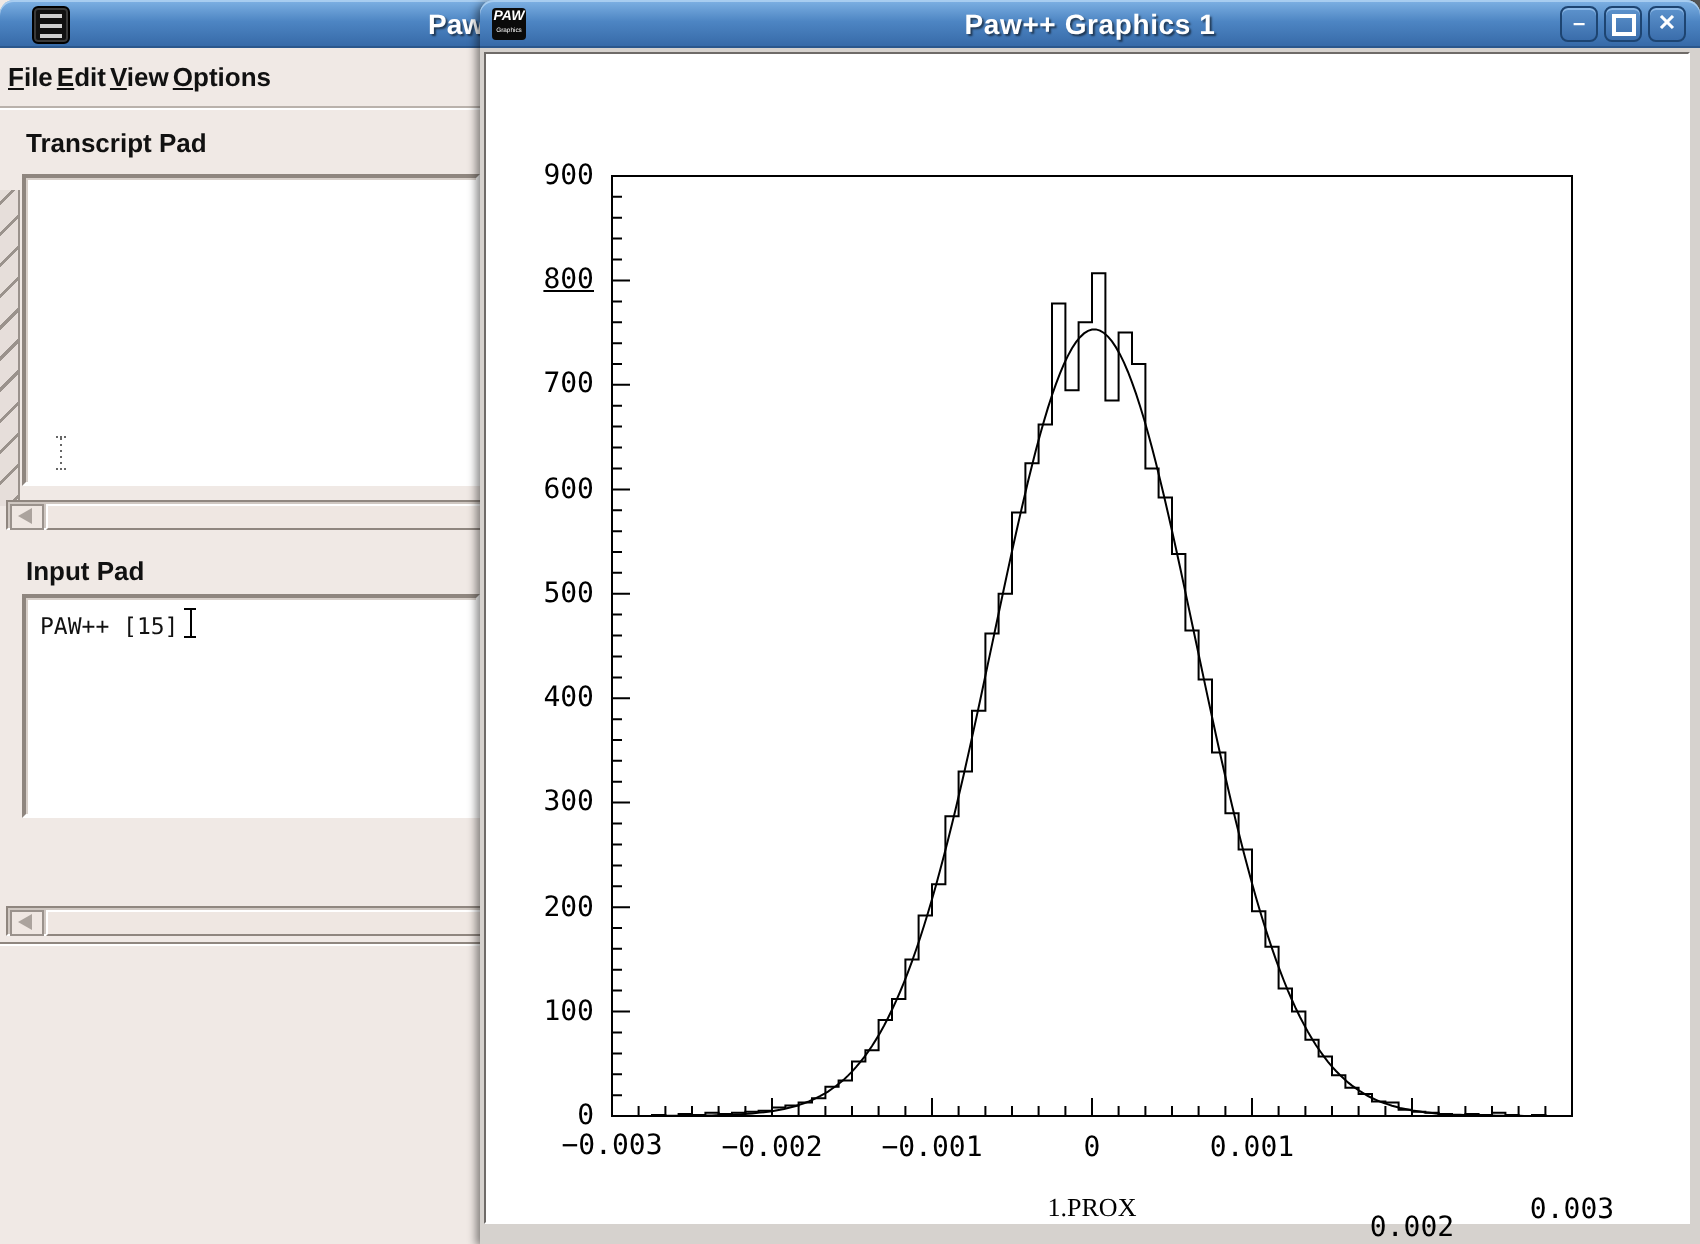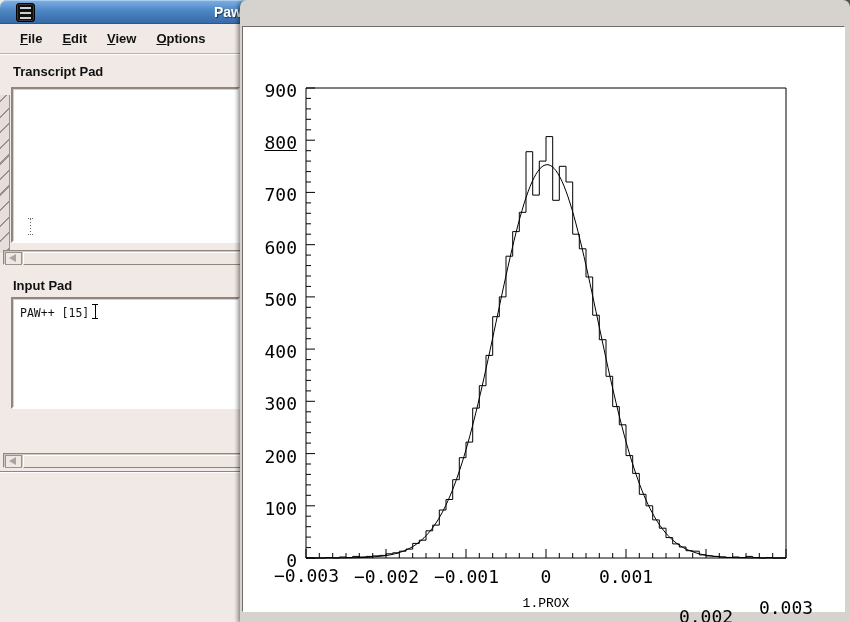--- a/index.html
+++ b/index.html
@@ -21,21 +21,21 @@
   
   #paw-main{position:absolute;left:0;top:0;width:247px;height:622px;background:#f0e9e5;
     border-right:1px solid #6e6862;border-bottom:1px solid #6e6862;z-index:1;}
   #paw-main .titlebar{border-radius:7px 0 0 0;}
   #main-icon{position:absolute;left:16px;top:3px;width:17px;height:17px;background:#111;
     border-radius:3px;border:1px solid #000;box-shadow:inset 0 0 0 1px #3a3a3a;}
   #main-icon i{display:block;height:2px;background:#cfcfcf;margin:3px 3px 0 3px;}
   #main-title{position:absolute;left:214px;top:4px;width:30px;overflow:hidden;color:#fff;
     font-weight:bold;font-size:14px;text-shadow:1px 1px 1px rgba(0,0,0,.55);white-space:nowrap;}
   #menubar{position:absolute;left:0;top:24px;width:100%;height:30px;display:flex;align-items:center;
-    padding-left:20px;gap:20px;box-sizing:border-box;
+    padding-left:4px;gap:2px;box-sizing:border-box;
     border-bottom:1px solid #b9b1ab;box-shadow:0 1px 0 #fff;}
   .menu-item{display:inline-block;font-size:13px;font-weight:bold;color:#111;cursor:pointer;}
   .menu-item u{text-decoration:underline;}
   .pad-label{position:absolute;left:13px;font-size:13px;font-weight:bold;color:#111;}
   .sunken{position:absolute;left:11px;width:229px;background:#fff;box-sizing:border-box;
     border-top:2px solid #8f867f;border-left:2px solid #8f867f;
     border-bottom:2px solid #fff;border-right:2px solid #fff;
     box-shadow:1px 1px 0 #d8d0ca inset;}
   pre.pad-text{margin:0;font-family:"DejaVu Sans Mono","Liberation Mono",monospace;
     font-size:11.5px;line-height:14.5px;color:#111;}
@@ -73,24 +73,24 @@
     background:#d6d2ce;border-radius:7px 7px 0 0;box-shadow:-2px 1px 4px rgba(0,0,0,.45);}
   #gfx-icon{position:absolute;left:6px;top:4px;width:17px;height:16px;background:#0a0a0a;
     border-radius:2px;color:#fff;overflow:hidden;text-align:center;cursor:pointer;}
   #gfx-icon .l1{display:block;font-size:7px;font-style:italic;font-weight:bold;line-height:8px;margin-top:1px;}
   #gfx-icon .l2{display:block;font-size:4px;line-height:4px;transform:scale(.8);}
   #canvas{position:absolute;left:2px;top:26px;width:601px;height:584px;background:#fff;
     border-top:1px solid #6f6b68;border-left:1px solid #6f6b68;
     border-bottom:1px solid #fff;border-right:1px solid #fff;box-sizing:content-box;}
   #canvas svg{position:absolute;left:0;top:0;}
   .tick-label{position:absolute;font-family:"DejaVu Sans Mono","Liberation Mono",monospace;
-    font-size:18px;color:#000;white-space:nowrap;}
+    font-size:14px;color:#000;white-space:nowrap;}
   .ylab{width:42px;text-align:right;}
   .xlab{width:64px;text-align:center;}
-  #axis-title{position:absolute;font-family:Liberation Mono, monospace;
+  #axis-title{position:absolute;font-family:Liberation Serif, serif;
     font-size:13px;color:#000;width:120px;text-align:center;}
 </style>
 </head>
 <body>
 
 <div id="screen">
 
   <div id="paw-main">
     <div class="titlebar">
       <span id="main-icon">
@@ -130,20 +130,32 @@
     <div class="hscroll" style="top:453px">
       <span class="arrow"></span>
       <span class="thumb"></span>
     </div>
 
     <div id="divider"></div>
     <div id="lower-panel"></div>
   </div>
 
   <div id="graphics-win">
+    <div class="titlebar">
+      <span id="gfx-icon">
+        <span class="l1">PAW</span>
+        <span class="l2">Graphics</span>
+      </span>
+      <div class="title-text">Paw++ Graphics 1</div>
+      <div class="win-btns">
+        <button class="win-btn"><span>–</span></button>
+        <button class="win-btn"><span class="max-box"></span></button>
+        <button class="win-btn"><span>✕</span></button>
+      </div>
+    </div>
 
     <div id="canvas">
       <svg id="plot-svg" width="601" height="584" viewBox="0 0 601 584">
         <path id="plot-frame" fill="none" stroke="#000" stroke-width="1" d="M63,61 H543 V531 H63 Z"></path>
         <path id="plot-ticks" fill="none" stroke="#000" stroke-width="1" d="M63,531.0 h9 M63,520.6 h5 M63,510.1 h5 M63,499.7 h5 M63,489.2 h5 M63,478.8 h9 M63,468.3 h5 M63,457.9 h5 M63,447.4 h5 M63,437.0 h5 M63,426.6 h9 M63,416.1 h5 M63,405.7 h5 M63,395.2 h5 M63,384.8 h5 M63,374.3 h9 M63,363.9 h5 M63,353.4 h5 M63,343.0 h5 M63,332.6 h5 M63,322.1 h9 M63,311.7 h5 M63,301.2 h5 M63,290.8 h5 M63,280.3 h5 M63,269.9 h9 M63,259.4 h5 M63,249.0 h5 M63,238.6 h5 M63,228.1 h5 M63,217.7 h9 M63,207.2 h5 M63,196.8 h5 M63,186.3 h5 M63,175.9 h5 M63,165.4 h9 M63,155.0 h5 M63,144.6 h5 M63,134.1 h5 M63,123.7 h5 M63,113.2 h9 M63,102.8 h5 M63,92.3 h5 M63,81.9 h5 M63,71.4 h5 M63,61.0 h9 M63.0,531 v-9 M76.3,531 v-5 M89.7,531 v-5 M103.0,531 v-5 M116.3,531 v-5 M129.7,531 v-5 M143.0,531 v-9 M156.3,531 v-5 M169.7,531 v-5 M183.0,531 v-5 M196.3,531 v-5 M209.7,531 v-5 M223.0,531 v-9 M236.3,531 v-5 M249.7,531 v-5 M263.0,531 v-5 M276.3,531 v-5 M289.7,531 v-5 M303.0,531 v-9 M316.3,531 v-5 M329.7,531 v-5 M343.0,531 v-5 M356.3,531 v-5 M369.7,531 v-5 M383.0,531 v-9 M396.3,531 v-5 M409.7,531 v-5 M423.0,531 v-5 M436.3,531 v-5 M449.7,531 v-5 M463.0,531 v-9 M476.3,531 v-5 M489.7,531 v-5 M503.0,531 v-5 M516.3,531 v-5 M529.7,531 v-5 M543.0,531 v-9 "></path>
         <path id="hist-path" fill="none" stroke="#000" stroke-width="1" d="M63,531L63.0,531.0L69.7,531.0L69.7,531.0L76.3,531.0L76.3,531.0L83.0,531.0L83.0,530.5L89.7,530.5L89.7,531.0L96.3,531.0L96.3,530.0L103.0,530.0L103.0,530.5L109.7,530.5L109.7,529.4L116.3,529.4L116.3,530.0L123.0,530.0L123.0,529.4L129.7,529.4L129.7,528.9L136.3,528.9L136.3,528.4L143.0,528.4L143.0,526.8L149.7,526.8L149.7,525.8L156.3,525.8L156.3,524.2L163.0,524.2L163.0,522.1L169.7,522.1L169.7,516.4L176.3,516.4L176.3,513.2L183.0,513.2L183.0,503.8L189.7,503.8L189.7,498.1L196.3,498.1L196.3,483.0L203.0,483.0L203.0,472.5L209.7,472.5L209.7,452.7L216.3,452.7L216.3,430.7L223.0,430.7L223.0,415.1L229.7,415.1L229.7,381.1L236.3,381.1L236.3,358.7L243.0,358.7L243.0,328.4L249.7,328.4L249.7,289.7L256.3,289.7L256.3,269.9L263.0,269.9L263.0,229.2L269.7,229.2L269.7,204.6L276.3,204.6L276.3,185.3L283.0,185.3L283.0,124.7L289.7,124.7L289.7,168.1L296.3,168.1L296.3,134.1L303.0,134.1L303.0,109.6L309.7,109.6L309.7,173.3L316.3,173.3L316.3,139.3L323.0,139.3L323.0,155.0L329.7,155.0L329.7,207.2L336.3,207.2L336.3,221.8L343.0,221.8L343.0,250.0L349.7,250.0L349.7,288.2L356.3,288.2L356.3,312.7L363.0,312.7L363.0,349.3L369.7,349.3L369.7,379.6L376.3,379.6L376.3,397.8L383.0,397.8L383.0,428.6L389.7,428.6L389.7,446.4L396.3,446.4L396.3,467.3L403.0,467.3L403.0,478.8L409.7,478.8L409.7,492.9L416.3,492.9L416.3,501.2L423.0,501.2L423.0,510.6L429.7,510.6L429.7,516.9L436.3,516.9L436.3,520.0L443.0,520.0L443.0,523.7L449.7,523.7L449.7,524.2L456.3,524.2L456.3,527.9L463.0,527.9L463.0,528.9L469.7,528.9L469.7,529.4L476.3,529.4L476.3,530.0L483.0,530.0L483.0,530.5L489.7,530.5L489.7,530.0L496.3,530.0L496.3,530.5L503.0,530.5L503.0,529.4L509.7,529.4L509.7,530.5L516.3,530.5L516.3,531.0L523.0,531.0L523.0,530.5L529.7,530.5L529.7,531.0L536.3,531.0L536.3,531.0L543.0,531.0L543,531"></path>
         <path id="fit-path" fill="none" stroke="#000" stroke-width="1" d="M63.0,531.0L65.0,531.0L67.0,531.0L69.0,531.0L71.0,531.0L73.0,531.0L75.0,531.0L77.0,531.0L79.0,531.0L81.0,531.0L83.0,531.0L85.0,531.0L87.0,531.0L89.0,531.0L91.0,530.9L93.0,530.9L95.0,530.9L97.0,530.9L99.0,530.9L101.0,530.9L103.0,530.9L105.0,530.8L107.0,530.8L109.0,530.8L111.0,530.7L113.0,530.7L115.0,530.6L117.0,530.6L119.0,530.5L121.0,530.4L123.0,530.4L125.0,530.3L127.0,530.2L129.0,530.0L131.0,529.9L133.0,529.7L135.0,529.5L137.0,529.3L139.0,529.1L141.0,528.9L143.0,528.6L145.0,528.2L147.0,527.9L149.0,527.5L151.0,527.0L153.0,526.5L155.0,526.0L157.0,525.3L159.0,524.6L161.0,523.9L163.0,523.0L165.0,522.1L167.0,521.1L169.0,520.0L171.0,518.8L173.0,517.4L175.0,516.0L177.0,514.4L179.0,512.7L181.0,510.8L183.0,508.8L185.0,506.6L187.0,504.2L189.0,501.7L191.0,498.9L193.0,496.0L195.0,492.8L197.0,489.5L199.0,485.9L201.0,482.0L203.0,477.9L205.0,473.6L207.0,469.0L209.0,464.2L211.0,459.1L213.0,453.7L215.0,448.0L217.0,442.1L219.0,435.9L221.0,429.4L223.0,422.6L225.0,415.6L227.0,408.3L229.0,400.8L231.0,393.0L233.0,385.0L235.0,376.8L237.0,368.3L239.0,359.7L241.0,350.8L243.0,341.8L245.0,332.7L247.0,323.5L249.0,314.1L251.0,304.7L253.0,295.3L255.0,285.9L257.0,276.5L259.0,267.1L261.0,257.8L263.0,248.6L265.0,239.6L267.0,230.8L269.0,222.2L271.0,213.8L273.0,205.7L275.0,197.9L277.0,190.5L279.0,183.5L281.0,176.8L283.0,170.6L285.0,164.9L287.0,159.7L289.0,154.9L291.0,150.8L293.0,147.1L295.0,144.1L297.0,141.6L299.0,139.7L301.0,138.4L303.0,137.8L305.0,137.7L307.0,138.3L309.0,139.5L311.0,141.3L313.0,143.7L315.0,146.7L317.0,150.2L319.0,154.3L321.0,159.0L323.0,164.2L325.0,169.8L327.0,176.0L329.0,182.5L331.0,189.5L333.0,196.9L335.0,204.6L337.0,212.7L339.0,221.0L341.0,229.6L343.0,238.4L345.0,247.4L347.0,256.5L349.0,265.8L351.0,275.2L353.0,284.6L355.0,294.0L357.0,303.4L359.0,312.8L361.0,322.2L363.0,331.4L365.0,340.6L367.0,349.6L369.0,358.4L371.0,367.1L373.0,375.6L375.0,383.9L377.0,391.9L379.0,399.7L381.0,407.3L383.0,414.6L385.0,421.7L387.0,428.5L389.0,435.0L391.0,441.2L393.0,447.2L395.0,452.9L397.0,458.3L399.0,463.5L401.0,468.4L403.0,473.0L405.0,477.4L407.0,481.5L409.0,485.3L411.0,489.0L413.0,492.4L415.0,495.6L417.0,498.5L419.0,501.3L421.0,503.9L423.0,506.3L425.0,508.5L427.0,510.5L429.0,512.4L431.0,514.2L433.0,515.8L435.0,517.2L437.0,518.6L439.0,519.8L441.0,521.0L443.0,522.0L445.0,522.9L447.0,523.8L449.0,524.5L451.0,525.2L453.0,525.9L455.0,526.4L457.0,527.0L459.0,527.4L461.0,527.8L463.0,528.2L465.0,528.5L467.0,528.8L469.0,529.1L471.0,529.3L473.0,529.5L475.0,529.7L477.0,529.9L479.0,530.0L481.0,530.1L483.0,530.3L485.0,530.4L487.0,530.4L489.0,530.5L491.0,530.6L493.0,530.6L495.0,530.7L497.0,530.7L499.0,530.8L501.0,530.8L503.0,530.8L505.0,530.9L507.0,530.9L509.0,530.9L511.0,530.9L513.0,530.9L515.0,530.9L517.0,530.9L519.0,531.0L521.0,531.0L523.0,531.0L525.0,531.0L527.0,531.0L529.0,531.0L531.0,531.0L533.0,531.0L535.0,531.0L537.0,531.0L539.0,531.0L541.0,531.0L543.0,531.0"></path>
       </svg>
       <div id="y-labels">
           <div class="tick-label ylab" style="left: 12px; top: 523px;">0</div>

